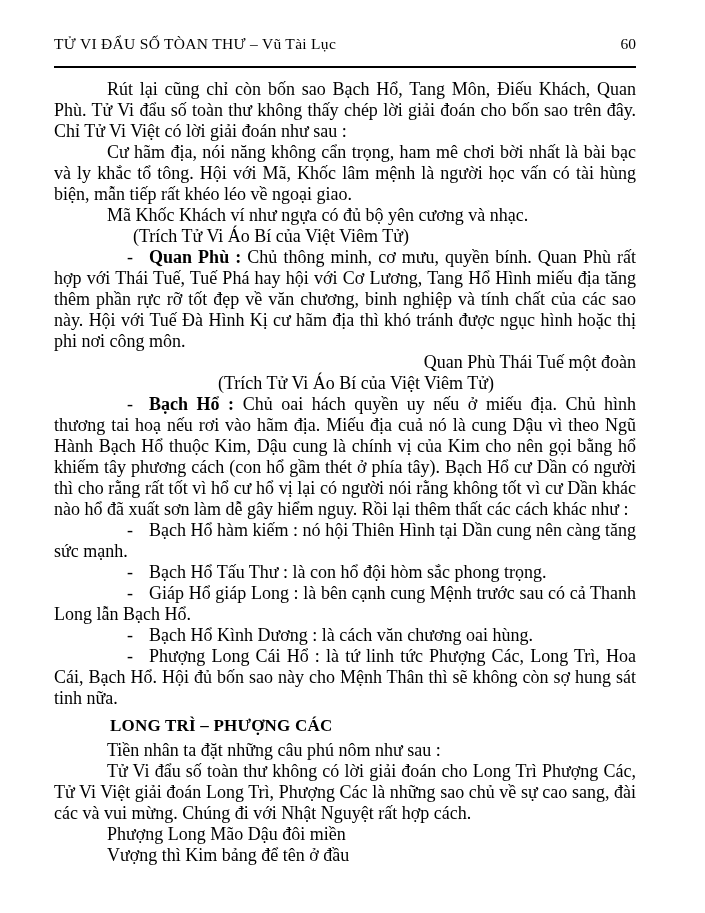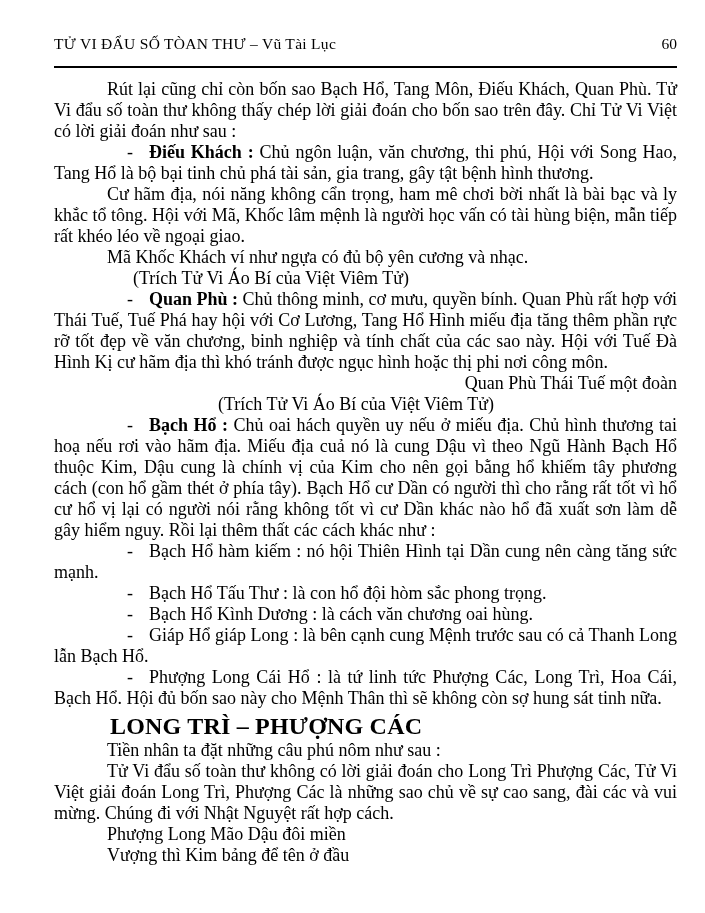--- a/index.html
+++ b/index.html
@@ -1,72 +1,71 @@
 <!DOCTYPE html>
 <html><head>
 <meta charset="utf-8">
 <style>
   html,body{margin:0;padding:0;}
   body{
     width:705px;height:913px;background:#ffffff;color:#000000;
     font-family:"Liberation Serif","DejaVu Serif",serif;
     overflow:hidden;
   }
-  .page{padding:34px 28px 0 54px;}
+  .page{padding:34px 69px 0 54px;}
   .hdr{display:flex;justify-content:space-between;align-items:baseline;
        font-size:15.5px;line-height:19px;}
   .hdr .title{letter-spacing:.3px;}
   .rule{border:none;border-top:2px solid #000;margin:13px 0 11px 0;}
   p{margin:0;font-size:18px;line-height:21px;text-align:justify;}
   .ind{text-indent:53px;}
   .bullet{text-indent:73px;}
   .dash{display:inline-block;width:8px;margin-right:14px;text-indent:0;}
   b.lbl{font-weight:bold;}
   .trich1{margin-left:79px;text-align:left;}
   .verseQ1{margin-left:121px;text-align:right;}
   .verseQ2{margin-left:137px;text-align:left;}
   .trich2{margin-left:164px;text-align:left;}
-  .heading{margin:5px 0 2px 56px;font-size:24px;line-height:24px;
+  .heading{margin:5px 0 2px 56px;font-size:17px;line-height:24px;
            font-weight:bold;text-align:left;letter-spacing:.2px;}
   .verseB{margin-left:53px;text-align:left;}
 </style>
 </head>
 <body>
 
 <div class="page">
 
   <div class="hdr">
     <span class="title">TỬ VI ĐẨU SỐ TÒAN THƯ – Vũ Tài Lục</span>
     <span>60</span>
   </div>
 
   <hr class="rule">
 
   <p class="ind">Rút lại cũng chỉ còn bốn sao Bạch Hổ, Tang Môn, Điếu Khách, Quan Phù. Tử Vi đẩu số toàn thư không thấy chép lời giải đoán cho bốn sao trên đây. Chỉ Tử Vi Việt có lời giải đoán như sau :</p>
 
-  <p class="bullet"><span class="dash">-</span><b class="lbl">Điếu Khách :</b> <span>Chủ ngôn luận, văn chương, thi phú, Hội với Song Hao, Tang Hổ là bộ bại tinh chủ phá tài sản, gia trang, gây tật bệnh hình thương.</span></p>
 
   <p class="ind">Cư hãm địa, nói năng không cẩn trọng, ham mê chơi bời nhất là bài bạc và ly khắc tổ tông. Hội với Mã, Khốc lâm mệnh là người học vấn có tài hùng biện, mẫn tiếp rất khéo léo về ngoại giao.</p>
 
   <p class="ind">Mã Khốc Khách ví như ngựa có đủ bộ yên cương và nhạc.</p>
 
   <p class="trich1">(Trích Tử Vi Áo Bí của Việt Viêm Tử)</p>
 
   <p class="bullet"><span class="dash">-</span><b class="lbl">Quan Phù :</b> <span>Chủ thông minh, cơ mưu, quyền bính. Quan Phù rất hợp với Thái Tuế, Tuế Phá hay hội với Cơ Lương, Tang Hổ Hình miếu địa tăng thêm phần rực rỡ tốt đẹp về văn chương, binh nghiệp và tính chất của các sao này. Hội với Tuế Đà Hình Kị cư hãm địa thì khó tránh được ngục hình hoặc thị phi nơi công môn.</span></p>
 
   <p class="verseQ1">Quan Phù Thái Tuế một đoàn</p>
 
   <p class="trich2">(Trích Tử Vi Áo Bí của Việt Viêm Tử)</p>
 
   <p class="bullet"><span class="dash">-</span><b class="lbl">Bạch Hổ :</b> <span>Chủ oai hách quyền uy nếu ở miếu địa. Chủ hình thương tai hoạ nếu rơi vào hãm địa. Miếu địa cuả nó là cung Dậu vì theo Ngũ Hành Bạch Hổ thuộc Kim, Dậu cung là chính vị của Kim cho nên gọi bằng hổ khiếm tây phương cách (con hổ gầm thét ở phía tây). Bạch Hổ cư Dần có người thì cho rằng rất tốt vì hổ cư hổ vị lại có người nói rằng không tốt vì cư Dần khác nào hổ đã xuất sơn làm dễ gây hiểm nguy. Rồi lại thêm thất các cách khác như :</span></p>
 
   <p class="bullet"><span class="dash">-</span><span>Bạch Hổ hàm kiếm : nó hội Thiên Hình tại Dần cung nên càng tăng sức mạnh.</span></p>
   <p class="bullet"><span class="dash">-</span><span>Bạch Hổ Tấu Thư : là con hổ đội hòm sắc phong trọng.</span></p>
+  <p class="bullet"><span class="dash">-</span><span>Giáp Hổ giáp Long : là bên cạnh cung Mệnh trước sau có cả Thanh Long lẫn Bạch Hổ.</span></p>
   <p class="bullet"><span class="dash">-</span><span>Bạch Hổ Kình Dương : là cách văn chương oai hùng.</span></p>
-  <p class="bullet"><span class="dash">-</span><span>Giáp Hổ giáp Long : là bên cạnh cung Mệnh trước sau có cả Thanh Long lẫn Bạch Hổ.</span></p>
   <p class="bullet"><span class="dash">-</span><span>Phượng Long Cái Hổ : là tứ linh tức Phượng Các, Long Trì, Hoa Cái, Bạch Hổ. Hội đủ bốn sao này cho Mệnh Thân thì sẽ không còn sợ hung sát tinh nữa.</span></p>
 
 
   <h2 class="heading">LONG TRÌ – PHƯỢNG CÁC</h2>
 
   <p class="ind">Tiền nhân ta đặt những câu phú nôm như sau :</p>
 
   <p class="ind">Tử Vi đẩu số toàn thư không có lời giải đoán cho Long Trì Phượng Các, Tử Vi Việt giải đoán Long Trì, Phượng Các là những sao chủ về sự cao sang, đài các và vui mừng. Chúng đi với Nhật Nguyệt rất hợp cách.</p>
 
   <p class="verseB">Phượng Long Mão Dậu đôi miền</p>

